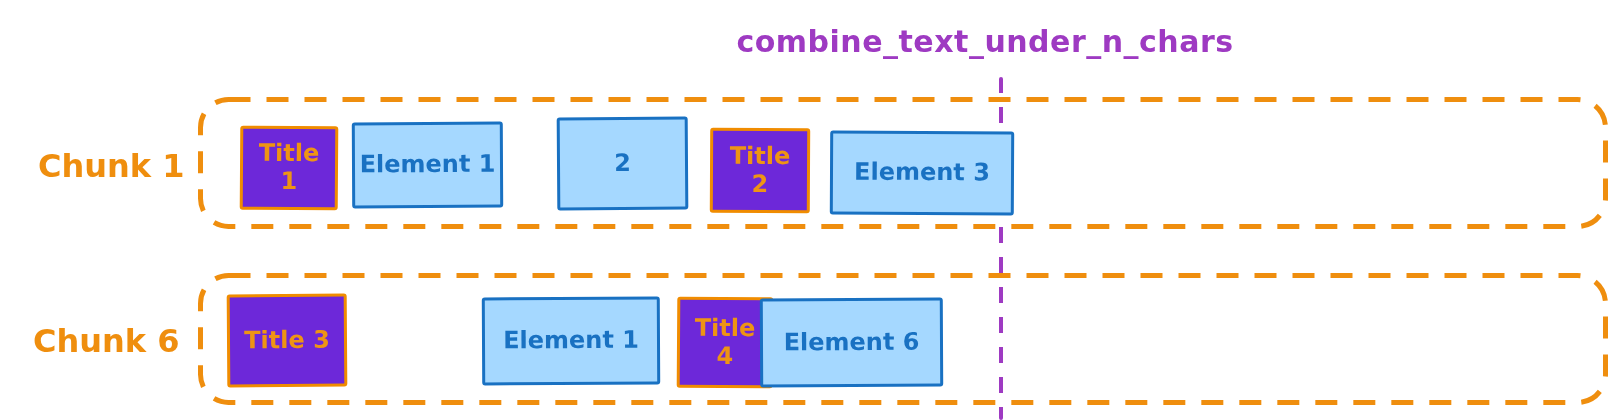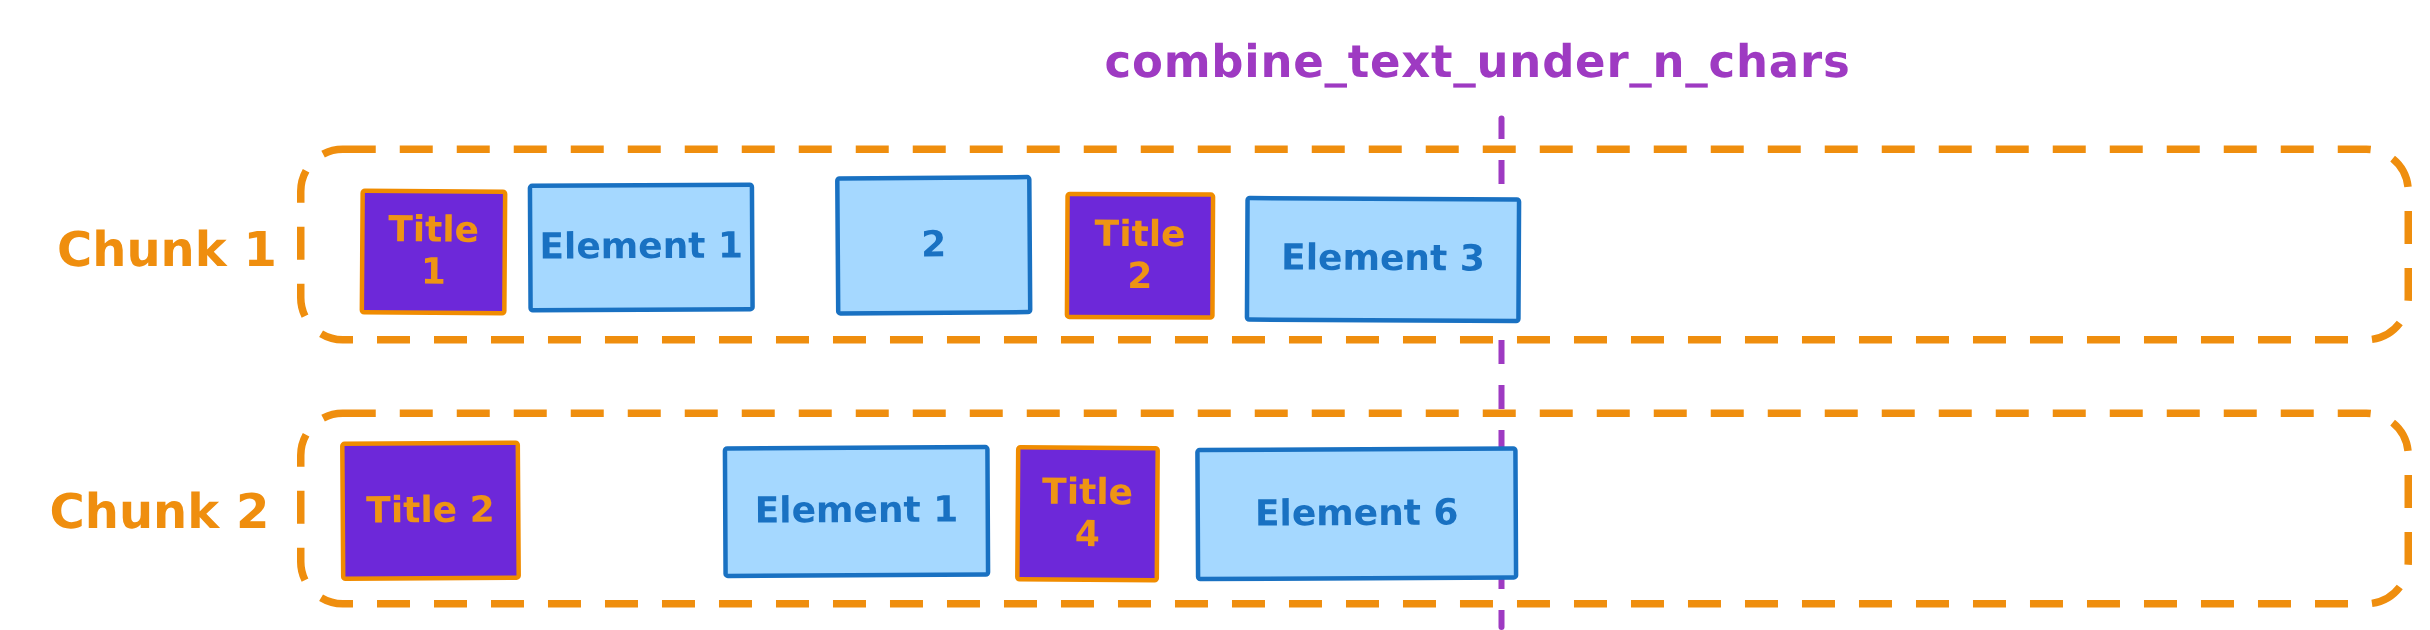--- a/index.html
+++ b/index.html
@@ -93,45 +93,45 @@
       <span class="ln">2</span>
     </div>
   </div>
 
   <div class="box element" style="left:830px;top:131px;width:184px;height:84px;transform:rotate(0.3deg)">
     <div>
       <span class="ln">Element 3</span>
     </div>
   </div>
 
-  <div class="chunk-label" style="left:33px;top:322px">Chunk 2</div>
+  <div class="chunk-label" style="left:33px;top:322px">Chunk 6</div>
 
   <svg class="chunk-outline" style="left:197px;top:272px" width="1412" height="134">
     <rect x="3.5" y="3.5" width="1405" height="127" rx="28" fill="none" stroke="#ef8e0e" stroke-width="5" stroke-dasharray="22 16"></rect>
   </svg>
 
   <div class="box title" style="left:227px;top:294px;width:120px;height:93px;transform:rotate(-0.4deg)">
     <div>
-      <span class="ln">Title 2</span>
+      <span class="ln">Title 3</span>
     </div>
   </div>
 
 
   <div class="box element" style="left:482px;top:297px;width:178px;height:88px;transform:rotate(-0.3deg)">
     <div>
       <span class="ln">Element 1</span>
     </div>
   </div>
 
   <div class="box title" style="left:677px;top:297px;width:96px;height:91px;transform:rotate(0.4deg)">
     <div>
       <span class="ln">Title</span>
       <span class="ln">4</span>
     </div>
   </div>
 
-  <div class="box element" style="left:797px;top:298px;width:215px;height:89px;transform:rotate(-0.3deg)">
+  <div class="box element" style="left:760px;top:298px;width:183px;height:89px;transform:rotate(-0.3deg)">
     <div>
       <span class="ln">Element 6</span>
     </div>
   </div>
 
 </div>
 
 </body></html>

